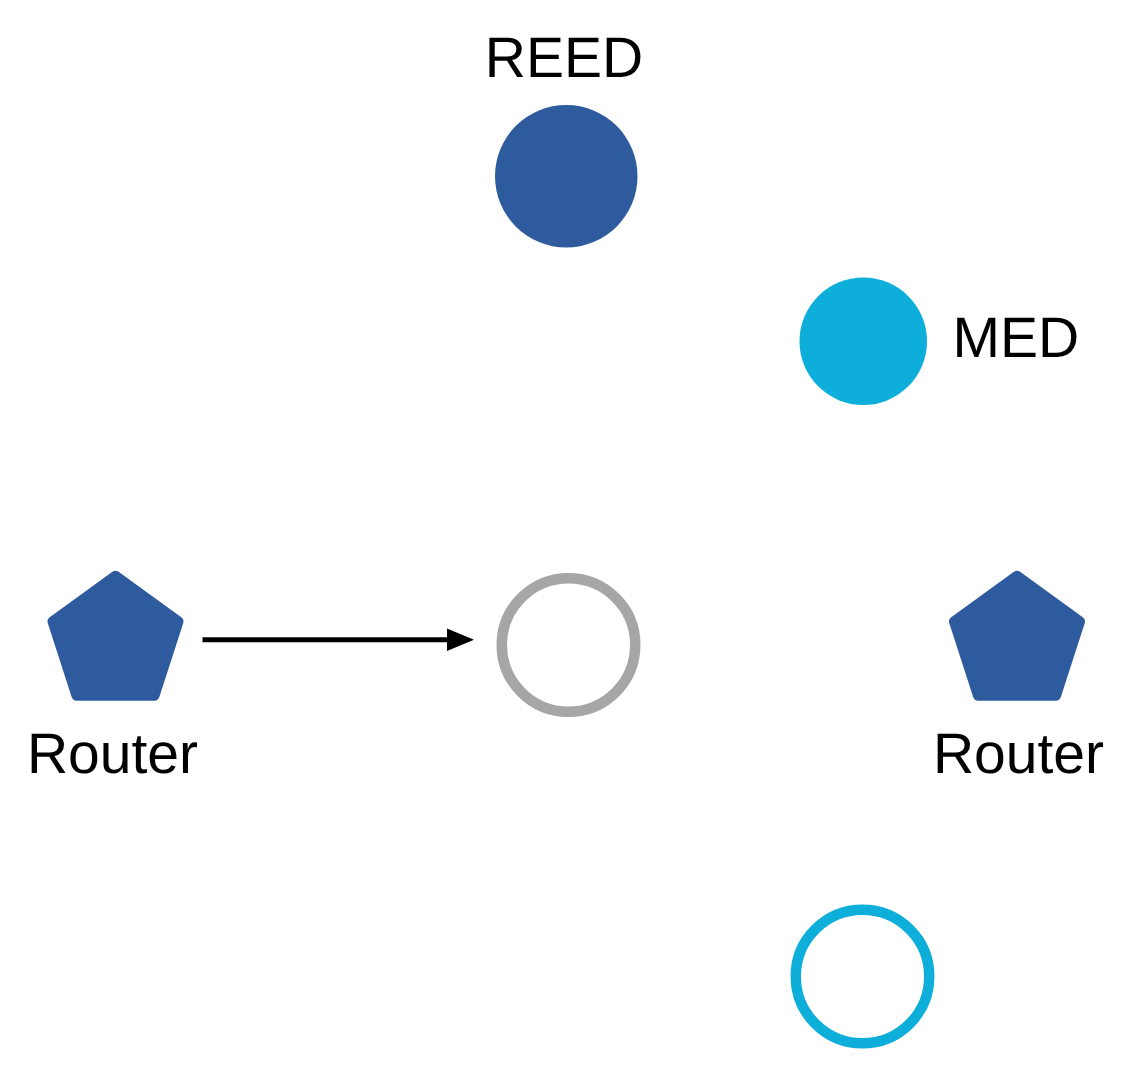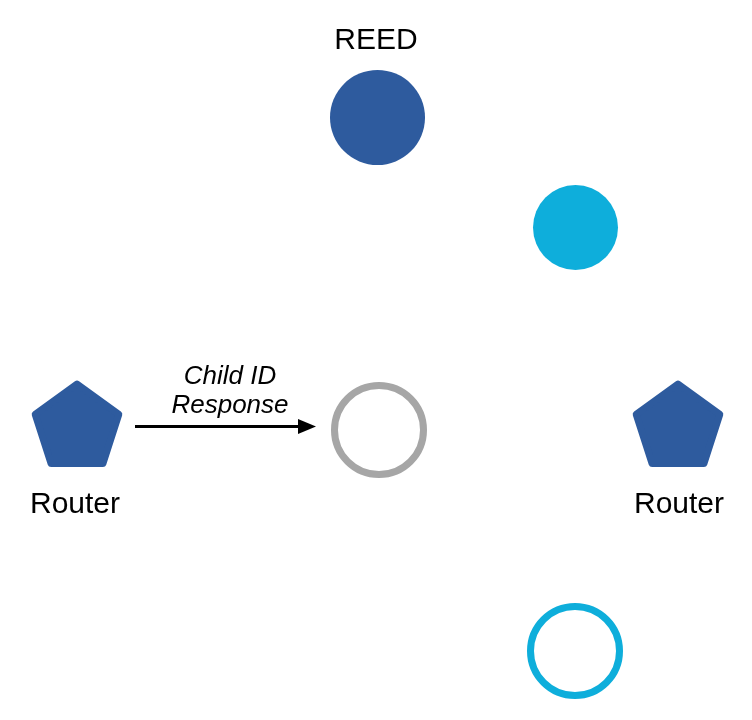--- a/index.html
+++ b/index.html
@@ -17,21 +17,21 @@
   }
   .canvas{
     position:relative;
     width:752px;
     height:720px;
     background:var(--background);
     overflow:hidden;
   }
   .label{
     position:absolute;
-    font-size:30px;
+    font-size:38px;
     line-height:44px;
     white-space:nowrap;
     color:var(--ink);
   }
   .label.centered{transform:translateX(-50%);}
   .circle{
     position:absolute;
     border-radius:50%;
     box-sizing:border-box;
   }
@@ -80,30 +80,27 @@
 </style>
 </head>
 <body>
 
 <div class="canvas">
 
   <div class="label centered reed-label">REED</div>
   <div class="circle fill-blue reed-circle"></div>
 
   <div class="circle fill-cyan med-circle"></div>
+  <div class="label med-label">MED</div>
 
   <svg class="pentagon left" viewBox="0 0 96 96">
     <polygon points="48,4 89.8,34.4 73.9,83.6 22.1,83.6 6.2,34.4"></polygon>
   </svg>
   <div class="label centered router-left-label">Router</div>
 
-  <div class="arrow-label">
-    <div>Child ID</div>
-    <div>Response</div>
-  </div>
   <svg class="arrow-svg" viewBox="0 0 186 30">
     <line x1="2" y1="15.5" x2="167" y2="15.5"></line>
     <polygon points="165,8 183,15.5 165,23"></polygon>
   </svg>
 
   <div class="circle outline-gray child-circle"></div>
 
   <svg class="pentagon right" viewBox="0 0 96 96">
     <polygon points="48,4 89.8,34.4 73.9,83.6 22.1,83.6 6.2,34.4"></polygon>
   </svg>

